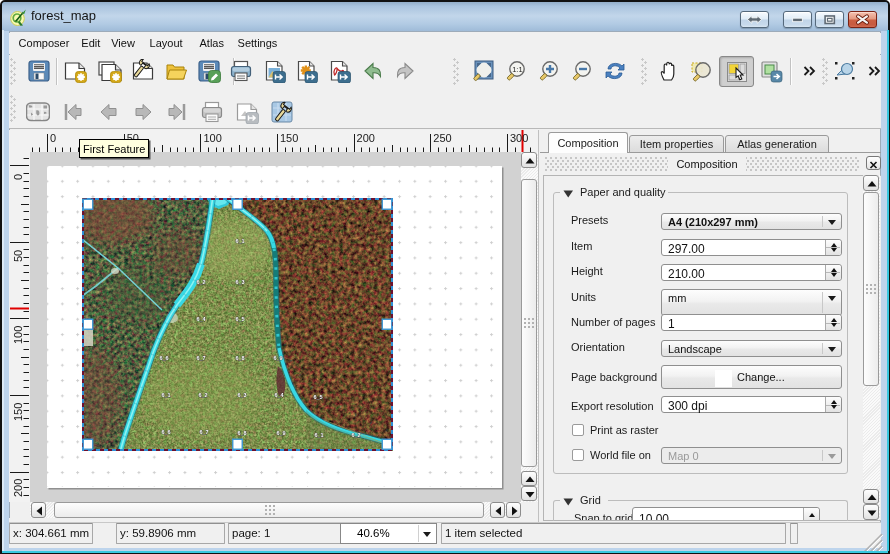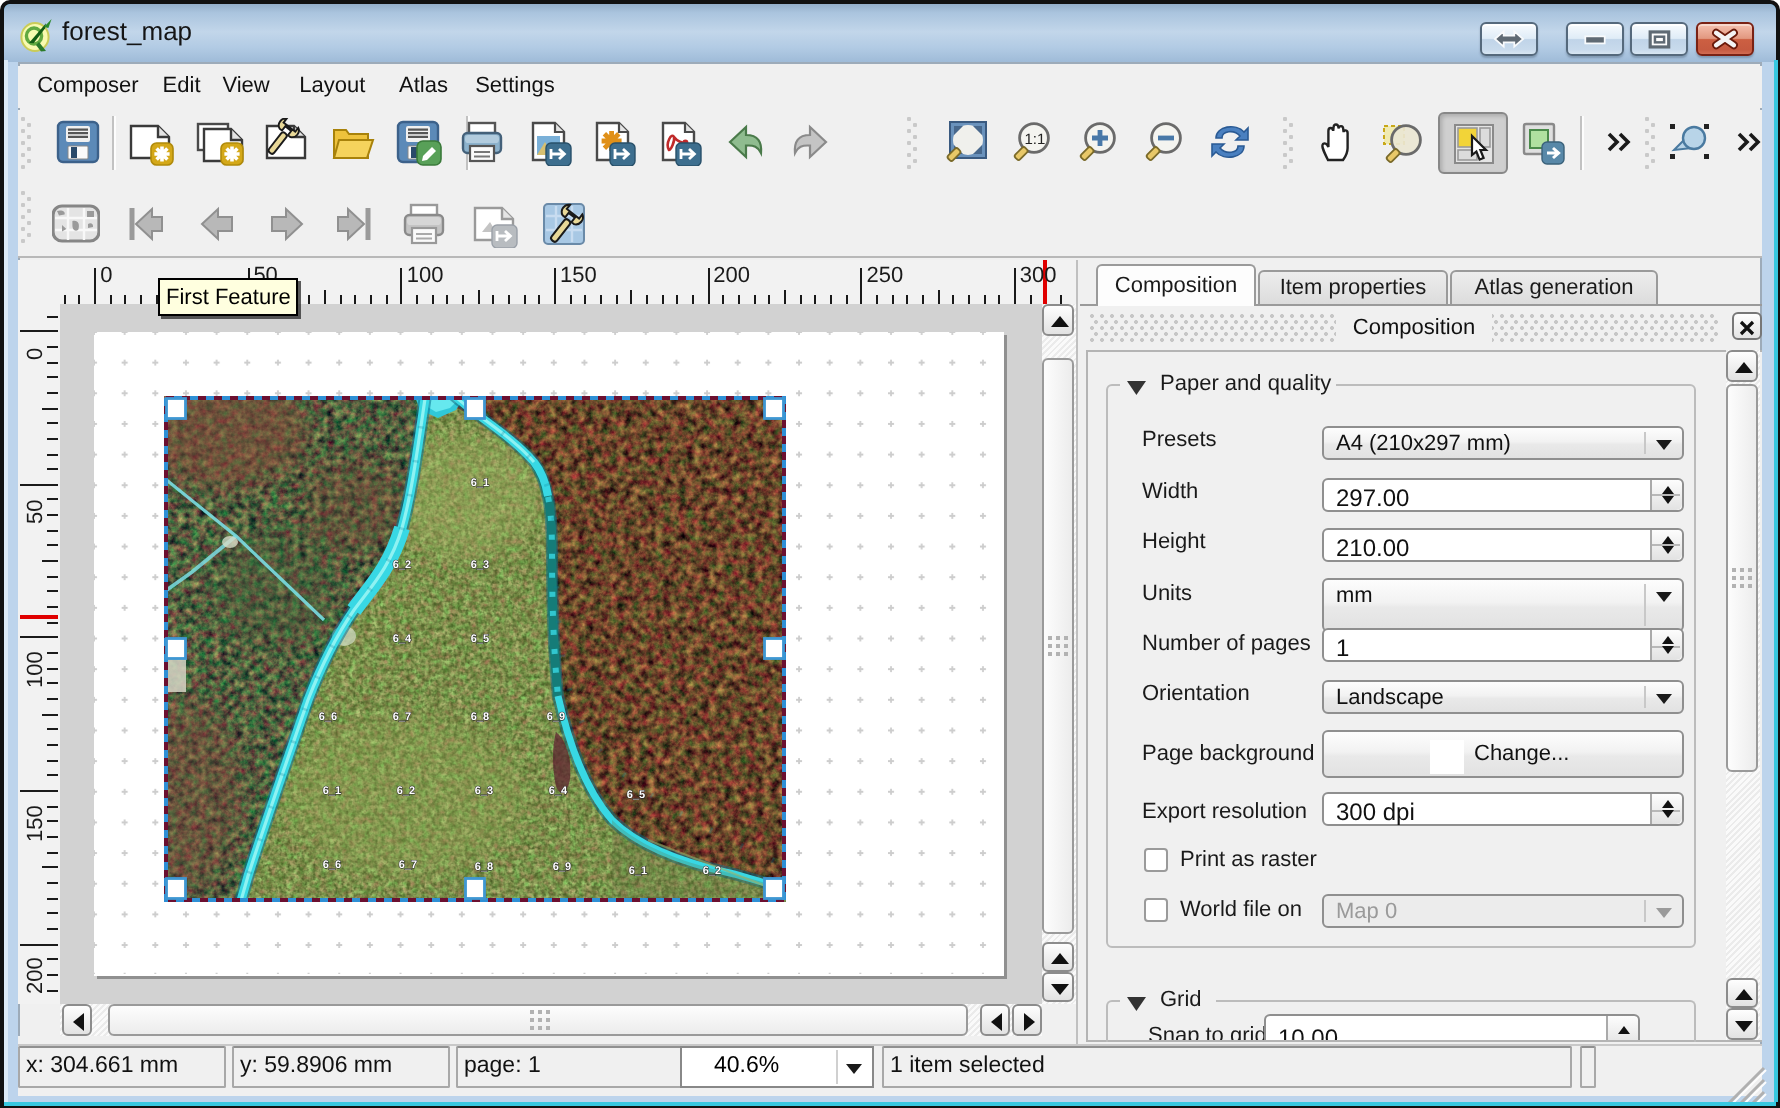--- a/index.html
+++ b/index.html
@@ -512,26 +512,26 @@
       <path d="M3.5 3 L9.5 9 M9.5 3 L3.5 9" stroke="#111" stroke-width="1.6"></path>
     </svg></div>
 <div class="a" style="left:543px;top:175px;width:338px;height:346px;background:#f0f0f0;border:1px solid #b4b4b4;border-right:none"></div>
 <div class="a" style="left:553px;top:192px;width:295px;height:282px;border:1px solid #bcbcbc;border-radius:3px"></div>
 <div class="a" style="left:560px;top:185px;width:108px;height:14px;background:#f0f0f0"></div>
 <svg class="a" style="left:563px;top:189px" width="11" height="9">
     <path d="M0.5 1.5 L10 1.5 L5.2 8.5 Z" fill="#333"></path>
   </svg>
 <div class="plab" style="left:580px;top:186px">Paper and quality</div>
 <div class="plab" style="left:571px;top:214px">Presets</div>
-<div class="combo" style="left:661px;top:213px;width:181px;height:17px;">
+<div class="combo" style="left:661px;top:213px;width:181px;height:17px;font-weight:bold;">
     <div class="ct">A4 (210x297 mm)</div>
     <div class="a" style="right:18px;top:2px;bottom:2px;width:1px;background:#c8c8c8"></div>
     <div class="carr"></div>
   </div>
-<div class="plab" style="left:571px;top:240px">Width</div>
+<div class="plab" style="left:571px;top:240px">Item</div>
 <div class="spin" style="left:661px;top:238.5px;width:181px;height:17px">
     <div class="ct">297.00</div>
     <div class="spinbtn"></div>
 <div class="ua" style="right:4px;top:3px;border-bottom:4px solid #111"></div>
 <div class="a" style="right:1px;top:50%;width:14px;height:1px;background:#b8b8b8"></div>
 <div class="ua" style="right:4px;bottom:3px;border-top:4px solid #111"></div>
   </div>
 <div class="plab" style="left:571px;top:265px">Height</div>
 <div class="spin" style="left:661px;top:263.8px;width:181px;height:17px">
     <div class="ct">210.00</div>
@@ -617,21 +617,21 @@
     <svg width="16" height="15">
       <path d="M3.5 10 L12.5 10 L8 4.5 Z" fill="#111"></path>
     </svg>
   </div>
 <div class="sbtn" style="left:863px;top:504px;width:16px;height:16px">
     <svg width="16" height="16">
       <path d="M3.5 5.5 L12.5 5.5 L8 11 Z" fill="#111"></path>
     </svg>
   </div>
 <div class="a" style="left:9px;top:522px;width:872px;height:26px;background:#f0f0f0;border-top:1px solid #c8c8c8"></div>
-<div class="statbox" style="left:9px;width:104px">
+<div class="statbox" style="left:9px;width:84px">
     <div class="ct">x: 304.661 mm</div>
   </div>
 <div class="statbox" style="left:116px;width:109px">
     <div class="ct">y: 59.8906 mm</div>
   </div>
 <div class="statbox" style="left:228px;width:116px">
     <div class="ct">page: 1</div>
   </div>
 <div class="a" style="left:340px;top:522.5px;width:97px;height:21px;border:1px solid #888;background:#fff;font-size:11.5px">
     <div class="a" style="left:16px;top:3.5px">40.6%</div>

